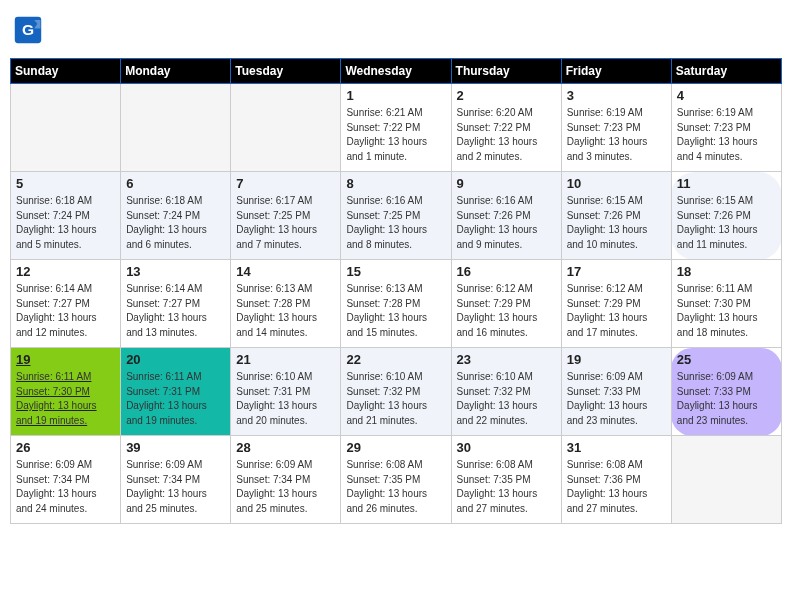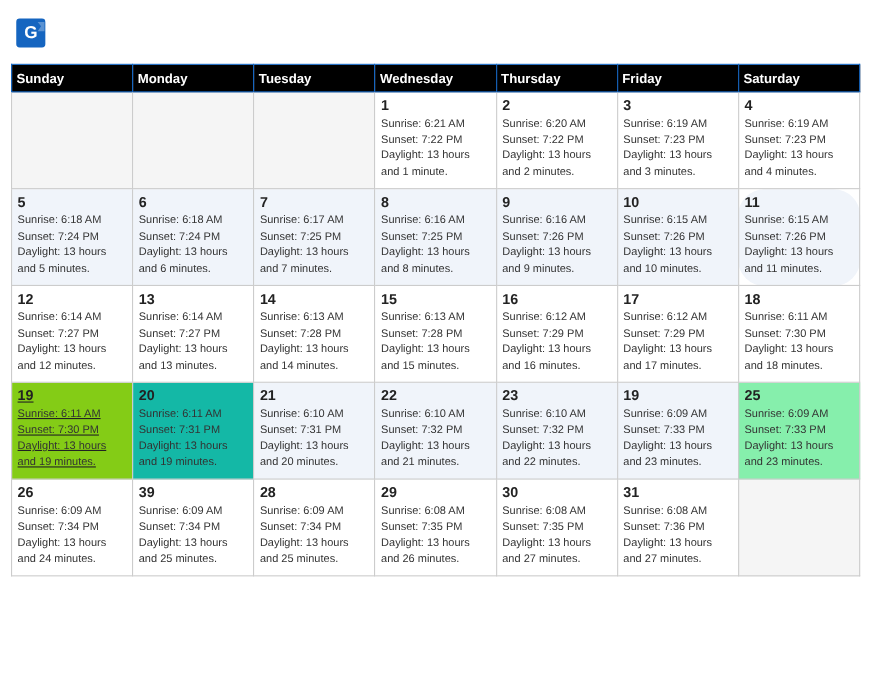--- a/index.html
+++ b/index.html
@@ -290,21 +290,21 @@
 Daylight: 13 hours
 and 22 minutes.</div>
         </td>
         <td style="background: rgb(240, 244, 250);">
           <span class="day-num">19</span>
           <div class="day-info" style="white-space: pre-line;">Sunrise: 6:09 AM
 Sunset: 7:33 PM
 Daylight: 13 hours
 and 23 minutes.</div>
         </td>
-        <td style="background: #86efac;">
+        <td style="background: #c4b5fd; border-radius: 21px;">
           <span class="day-num">25</span>
           <div class="day-info" style="white-space: pre-line;">Sunrise: 6:09 AM
 Sunset: 7:33 PM
 Daylight: 13 hours
 and 23 minutes.</div>
         </td>
       </tr>
       <tr>
         <td>
           <span class="day-num">26</span>

